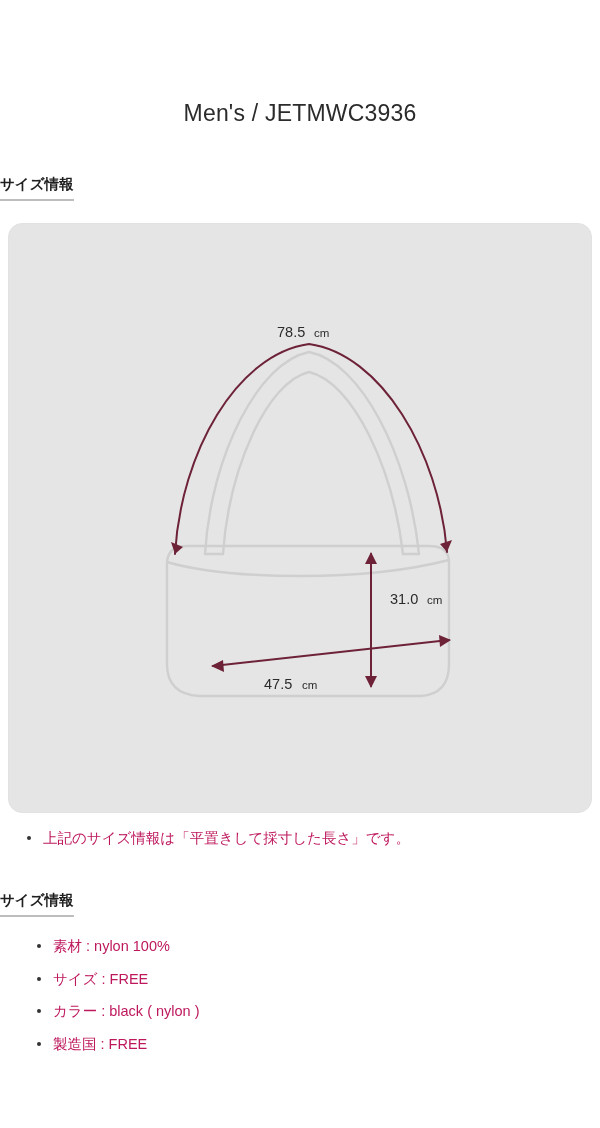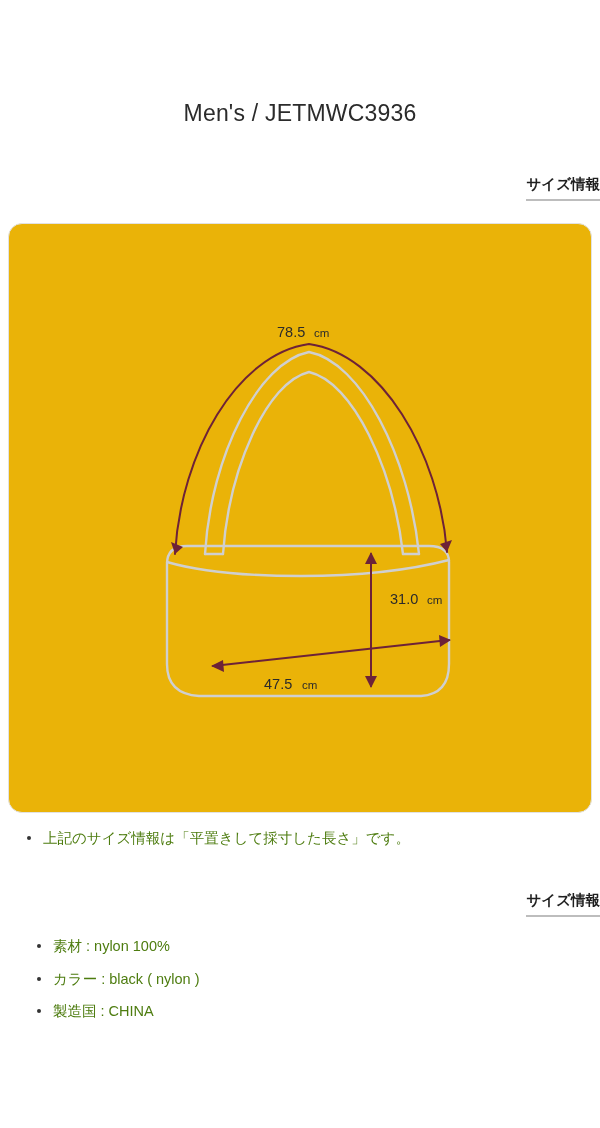--- a/index.html
+++ b/index.html
@@ -24,56 +24,56 @@
   .page-title {
     text-align: center;
     font-size: 23px;
     font-weight: 400;
     color: #2b2b2b;
     margin: 0;
     padding-top: 100px;
     letter-spacing: 0.2px;
   }
   .section-heading {
-    text-align: right;
+    text-align: left;
     font-size: 14.5px;
     font-weight: 700;
     color: #1f1f1f;
     margin: 0;
     padding-top: 0;
   }
   .section-heading .underline-text {
     display: inline-block;
     border-bottom: 2px solid #bdbdbd;
     padding-bottom: 5px;
   }
   .heading-wrap-1 { margin-top: 48px; }
   .heading-wrap-2 { margin-top: 42px; }
 
   .diagram-card {
     margin: 22px 8px 0 8px;
     height: 590px;
     border: 1px solid #e2e2e2;
     border-radius: 14px;
-    background: #eab308;
+    background: #e5e5e5;
     position: relative;
   }
   .diagram-card svg { display: block; }
 
   .notes {
     margin: 14px 0 0 0;
     padding: 0 18px 0 26px;
     list-style: none;
   }
   .notes li,
   .spec-list li {
     position: relative;
     font-size: 14.5px;
     line-height: 1.55;
-    color: #4d7c0f;
+    color: #be185d;
     padding-left: 17px;
     margin-bottom: 9px;
   }
   .notes li::before,
   .spec-list li::before {
     content: "";
     position: absolute;
     left: 1px;
     top: 9px;
     width: 4px;
@@ -159,17 +159,18 @@
   </ul>
 
   <div class="heading-wrap-2">
     <div class="section-heading">
       <span class="underline-text">サイズ情報</span>
     </div>
   </div>
 
   <ul class="spec-list">
     <li>素材 : nylon 100%</li>
+    <li>サイズ : FREE</li>
     <li>カラー : black ( nylon )</li>
-    <li>製造国 : CHINA</li>
+    <li>製造国 : FREE</li>
   </ul>
 
 </div>
 
 </body></html>

